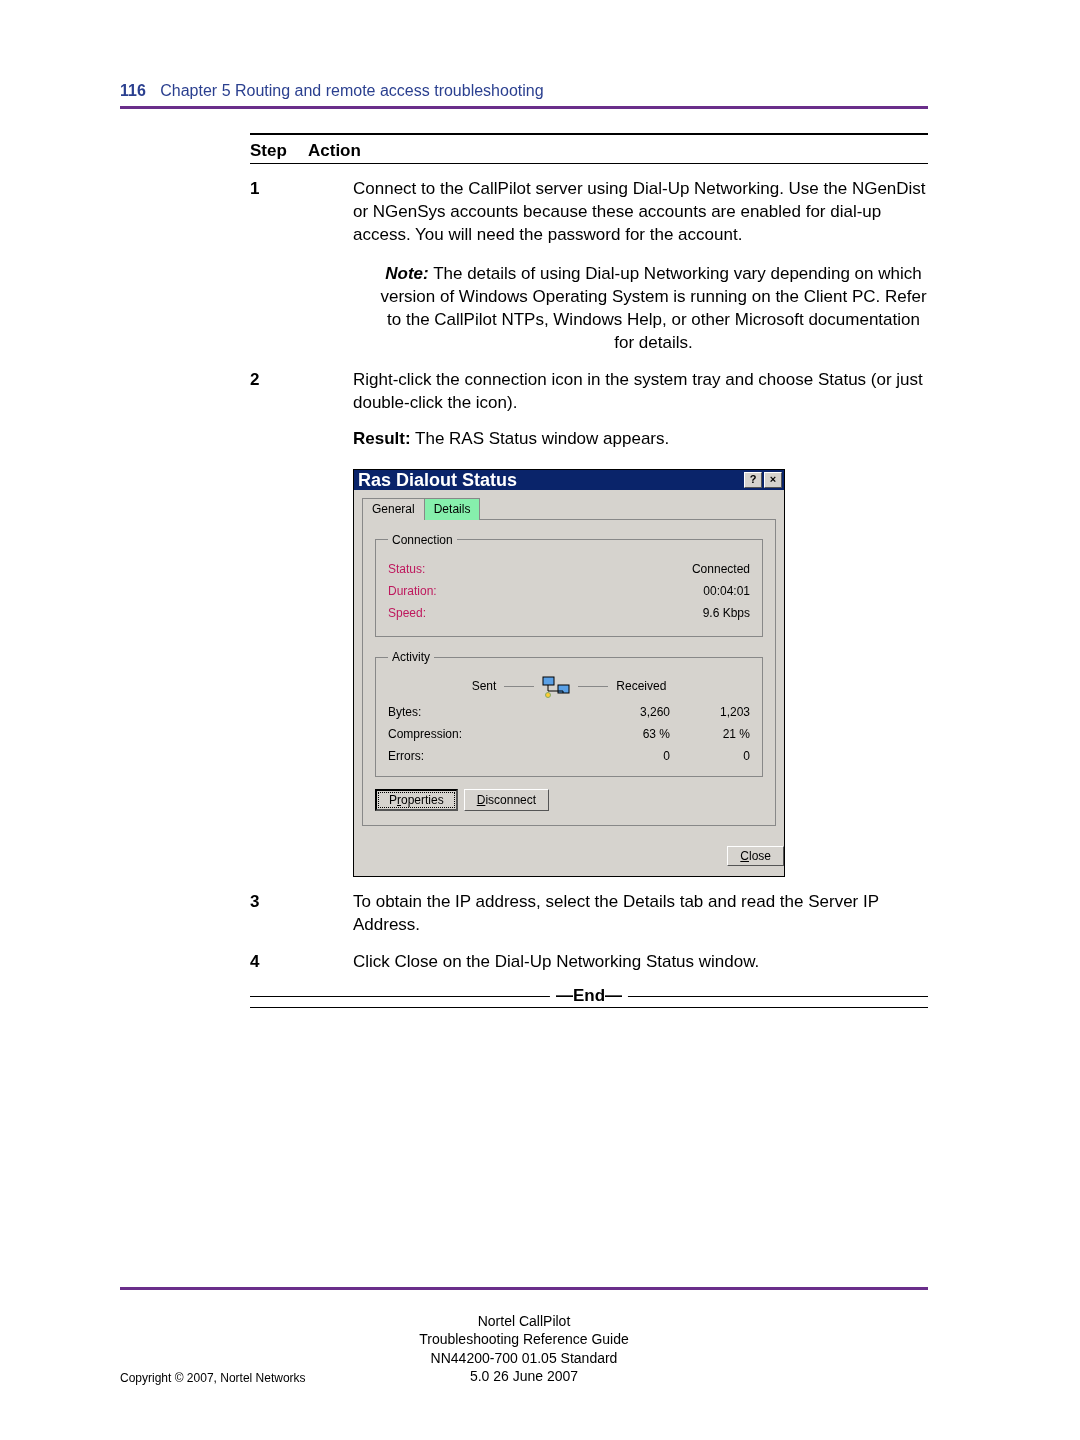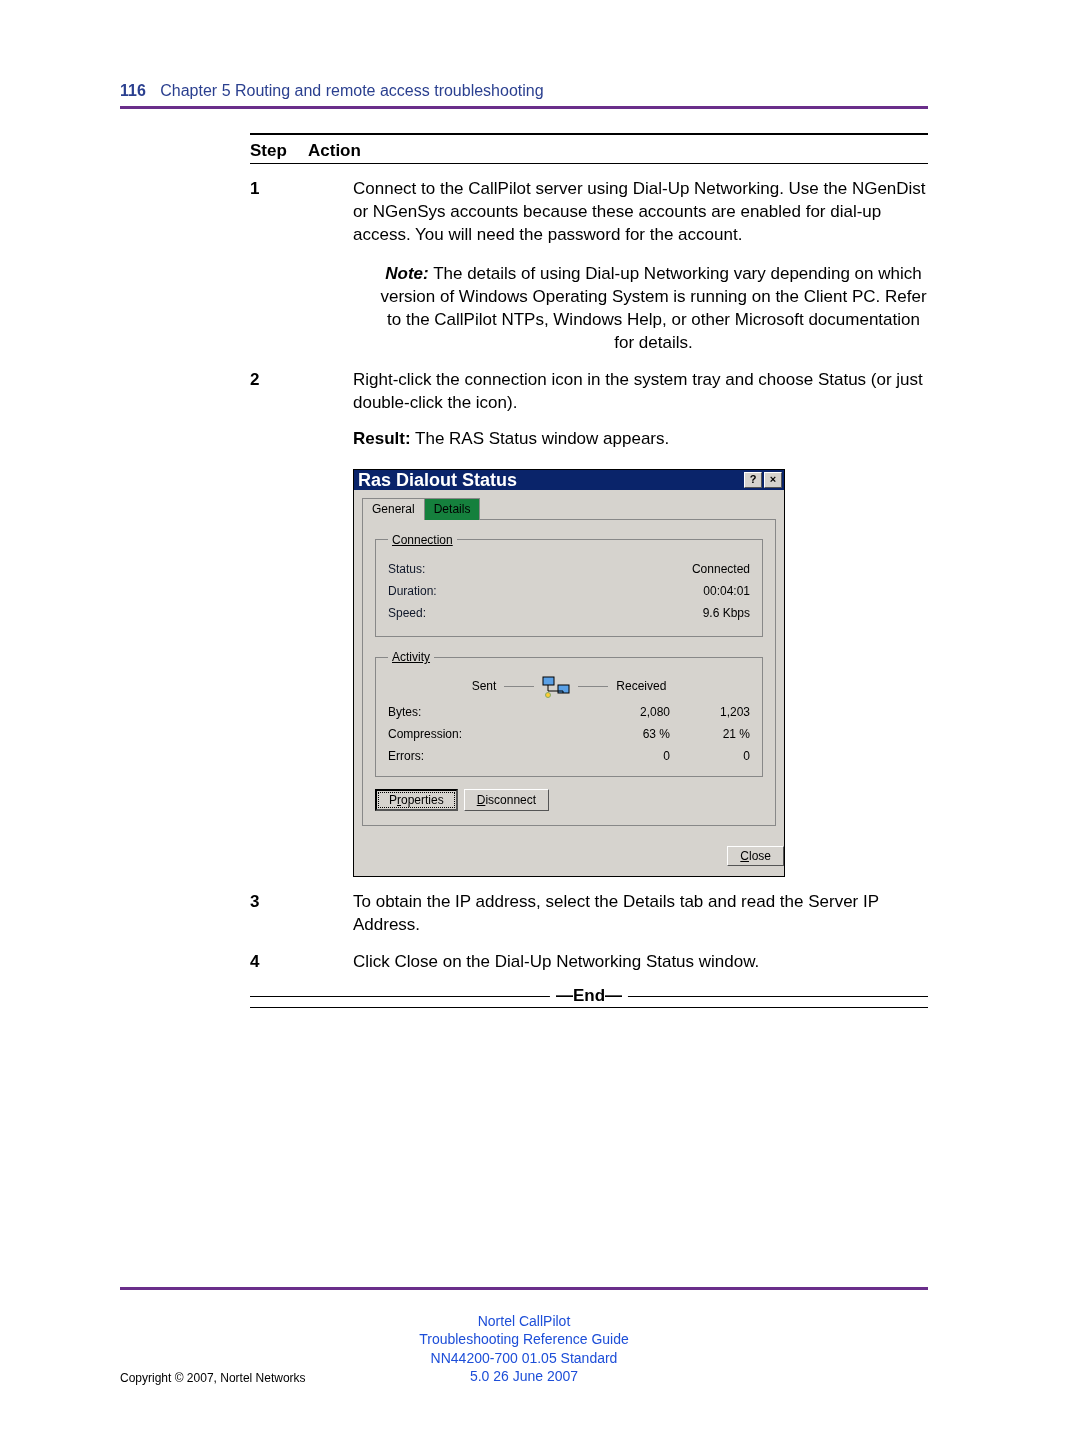--- a/index.html
+++ b/index.html
@@ -98,43 +98,43 @@
     line-height: 12px;
     font-weight: bold;
     font-size: 11px;
   }
   .dlg-body { padding: 8px 8px 10px 8px; }
   .tabs { display: flex; margin-bottom: -1px; }
   .tab {
     padding: 2px 9px;
     border: 1px solid #888;
     border-bottom: none;
-    background: #15803d;
+    background: #86efac;
     margin-right: 0;
     position: relative;
   }
   .tab.active { background: #d6d3ce; z-index: 2; }
   .tab + .tab { margin-left: -1px; }
   .tab.active::after {
     content: "";
     position: absolute; left:0; right:0; bottom:-1px; height:2px; background:#d6d3ce;
   }
   .tabpanel {
     border: 1px solid #888;
     background: #d6d3ce;
     padding: 12px 12px 14px 12px;
   }
   fieldset.grp {
     border: 1px solid #888;
     margin: 0 0 12px 0;
     padding: 10px 12px 12px 12px;
   }
-  fieldset.grp legend { padding: 0 4px; text-decoration: underline; }
+  fieldset.grp legend { padding: 0 4px; }
   .row { display: flex; justify-content: space-between; padding: 3px 0; }
-  .row .l { color: #0f172a; }
+  .row .l { color: #be185d; }
   .row .v { text-align: right; }
 
   .activity-head {
     display: flex;
     align-items: center;
     justify-content: center;
     gap: 8px;
     margin-bottom: 6px;
   }
   .activity-head .dash { border-top:1px solid #888; width:30px; }
@@ -162,21 +162,21 @@
     position: absolute;
     left: 120px; right: 120px;
     bottom: 150px;
     border-top: 3px solid #6a2e8a;
   }
   .page-footer {
     position: absolute;
     left: 120px; right: 120px;
     bottom: 55px;
     text-align: center;
-    color: #1d4ed8;
+    color: #000000;
     font-size: 14px;
     line-height: 1.3;
   }
   .copyright {
     position: absolute;
     left: 120px; bottom: 55px;
     font-size: 12px;
   }
   .ul { text-decoration: underline; }
 </style>
@@ -254,21 +254,21 @@
                         <rect x="16" y="9" width="11" height="8" fill="#5aa0e6" stroke="#000"></rect>
                         <path d="M6 9 V15 H21 V17" stroke="#000" fill="none"></path>
                         <circle cx="6" cy="19" r="2.5" fill="#ffcc33" stroke="#8a6"></circle>
                       </svg>
                     </span>
                     <span class="dash"></span>
                     <span>Received</span>
                   </div>
                   <div class="actgrid">
                     <span>Bytes:</span>
-                    <span class="h">2,080</span>
+                    <span class="h">3,260</span>
                     <span class="h">1,203</span>
                     <span>Compression:</span>
                     <span class="h">63 %</span>
                     <span class="h">21 %</span>
                     <span>Errors:</span>
                     <span class="h">0</span>
                     <span class="h">0</span>
                   </div>
                 </fieldset>
                 <div class="btnrow">

